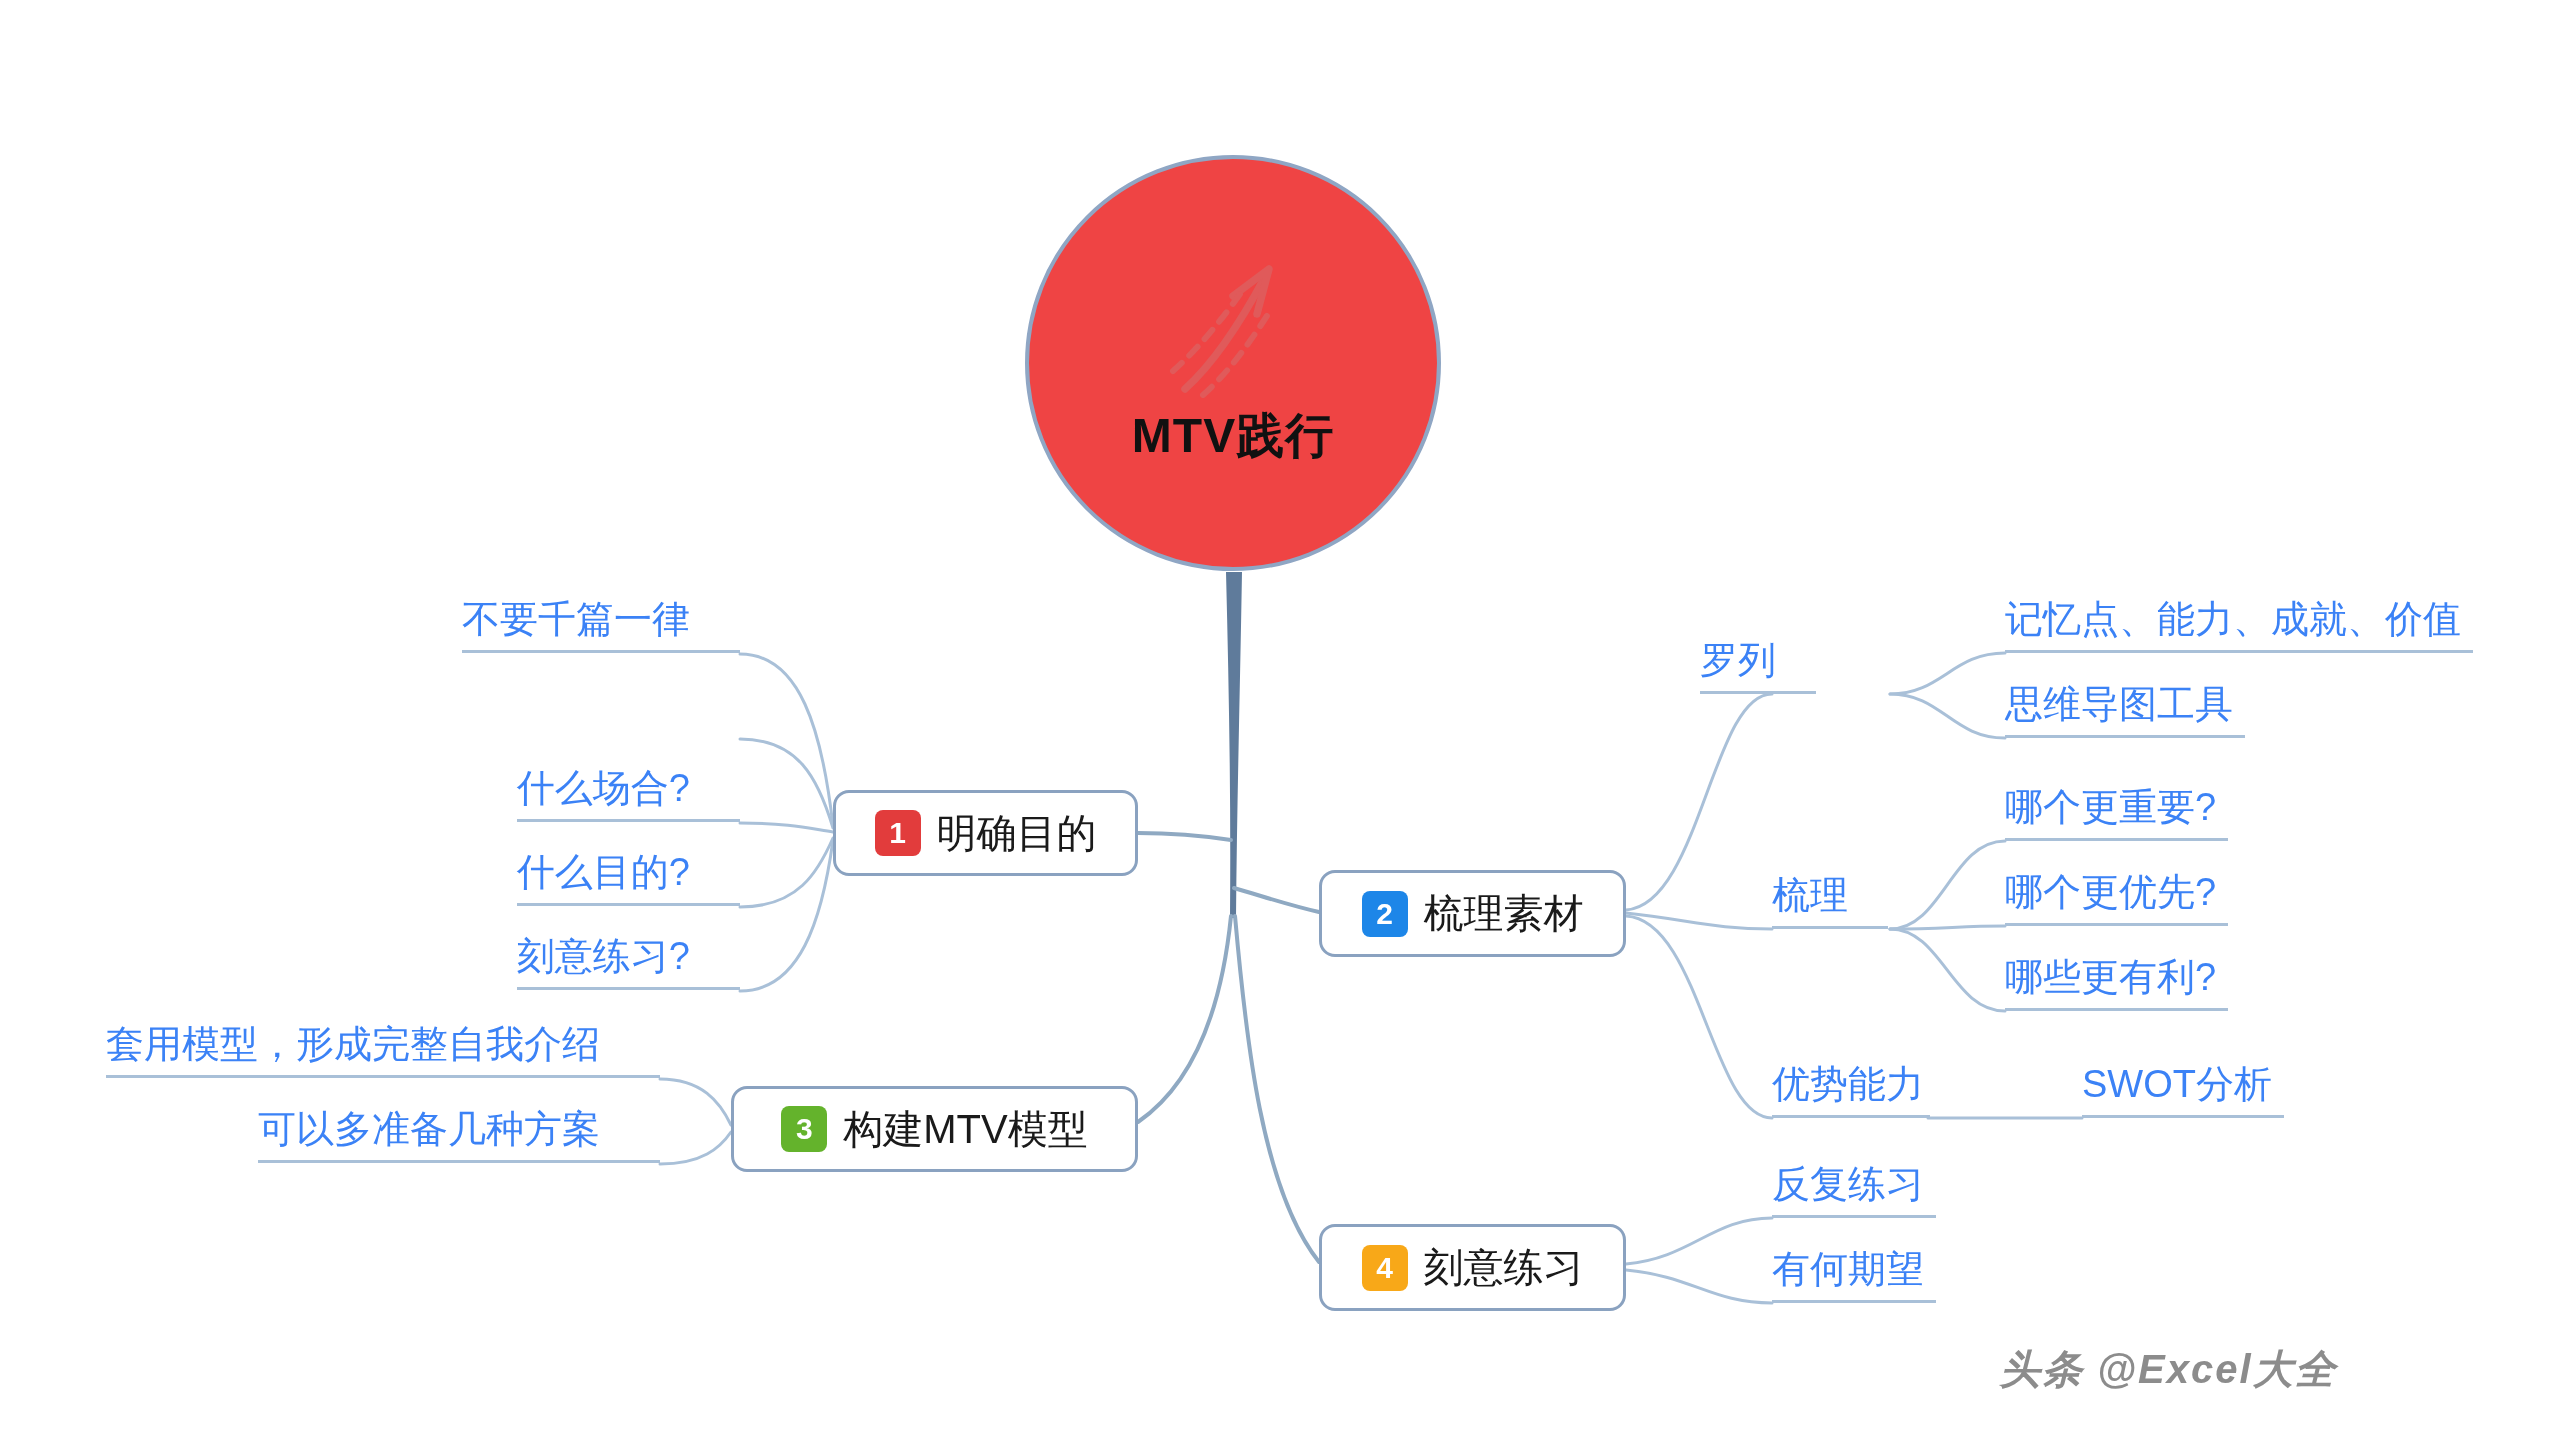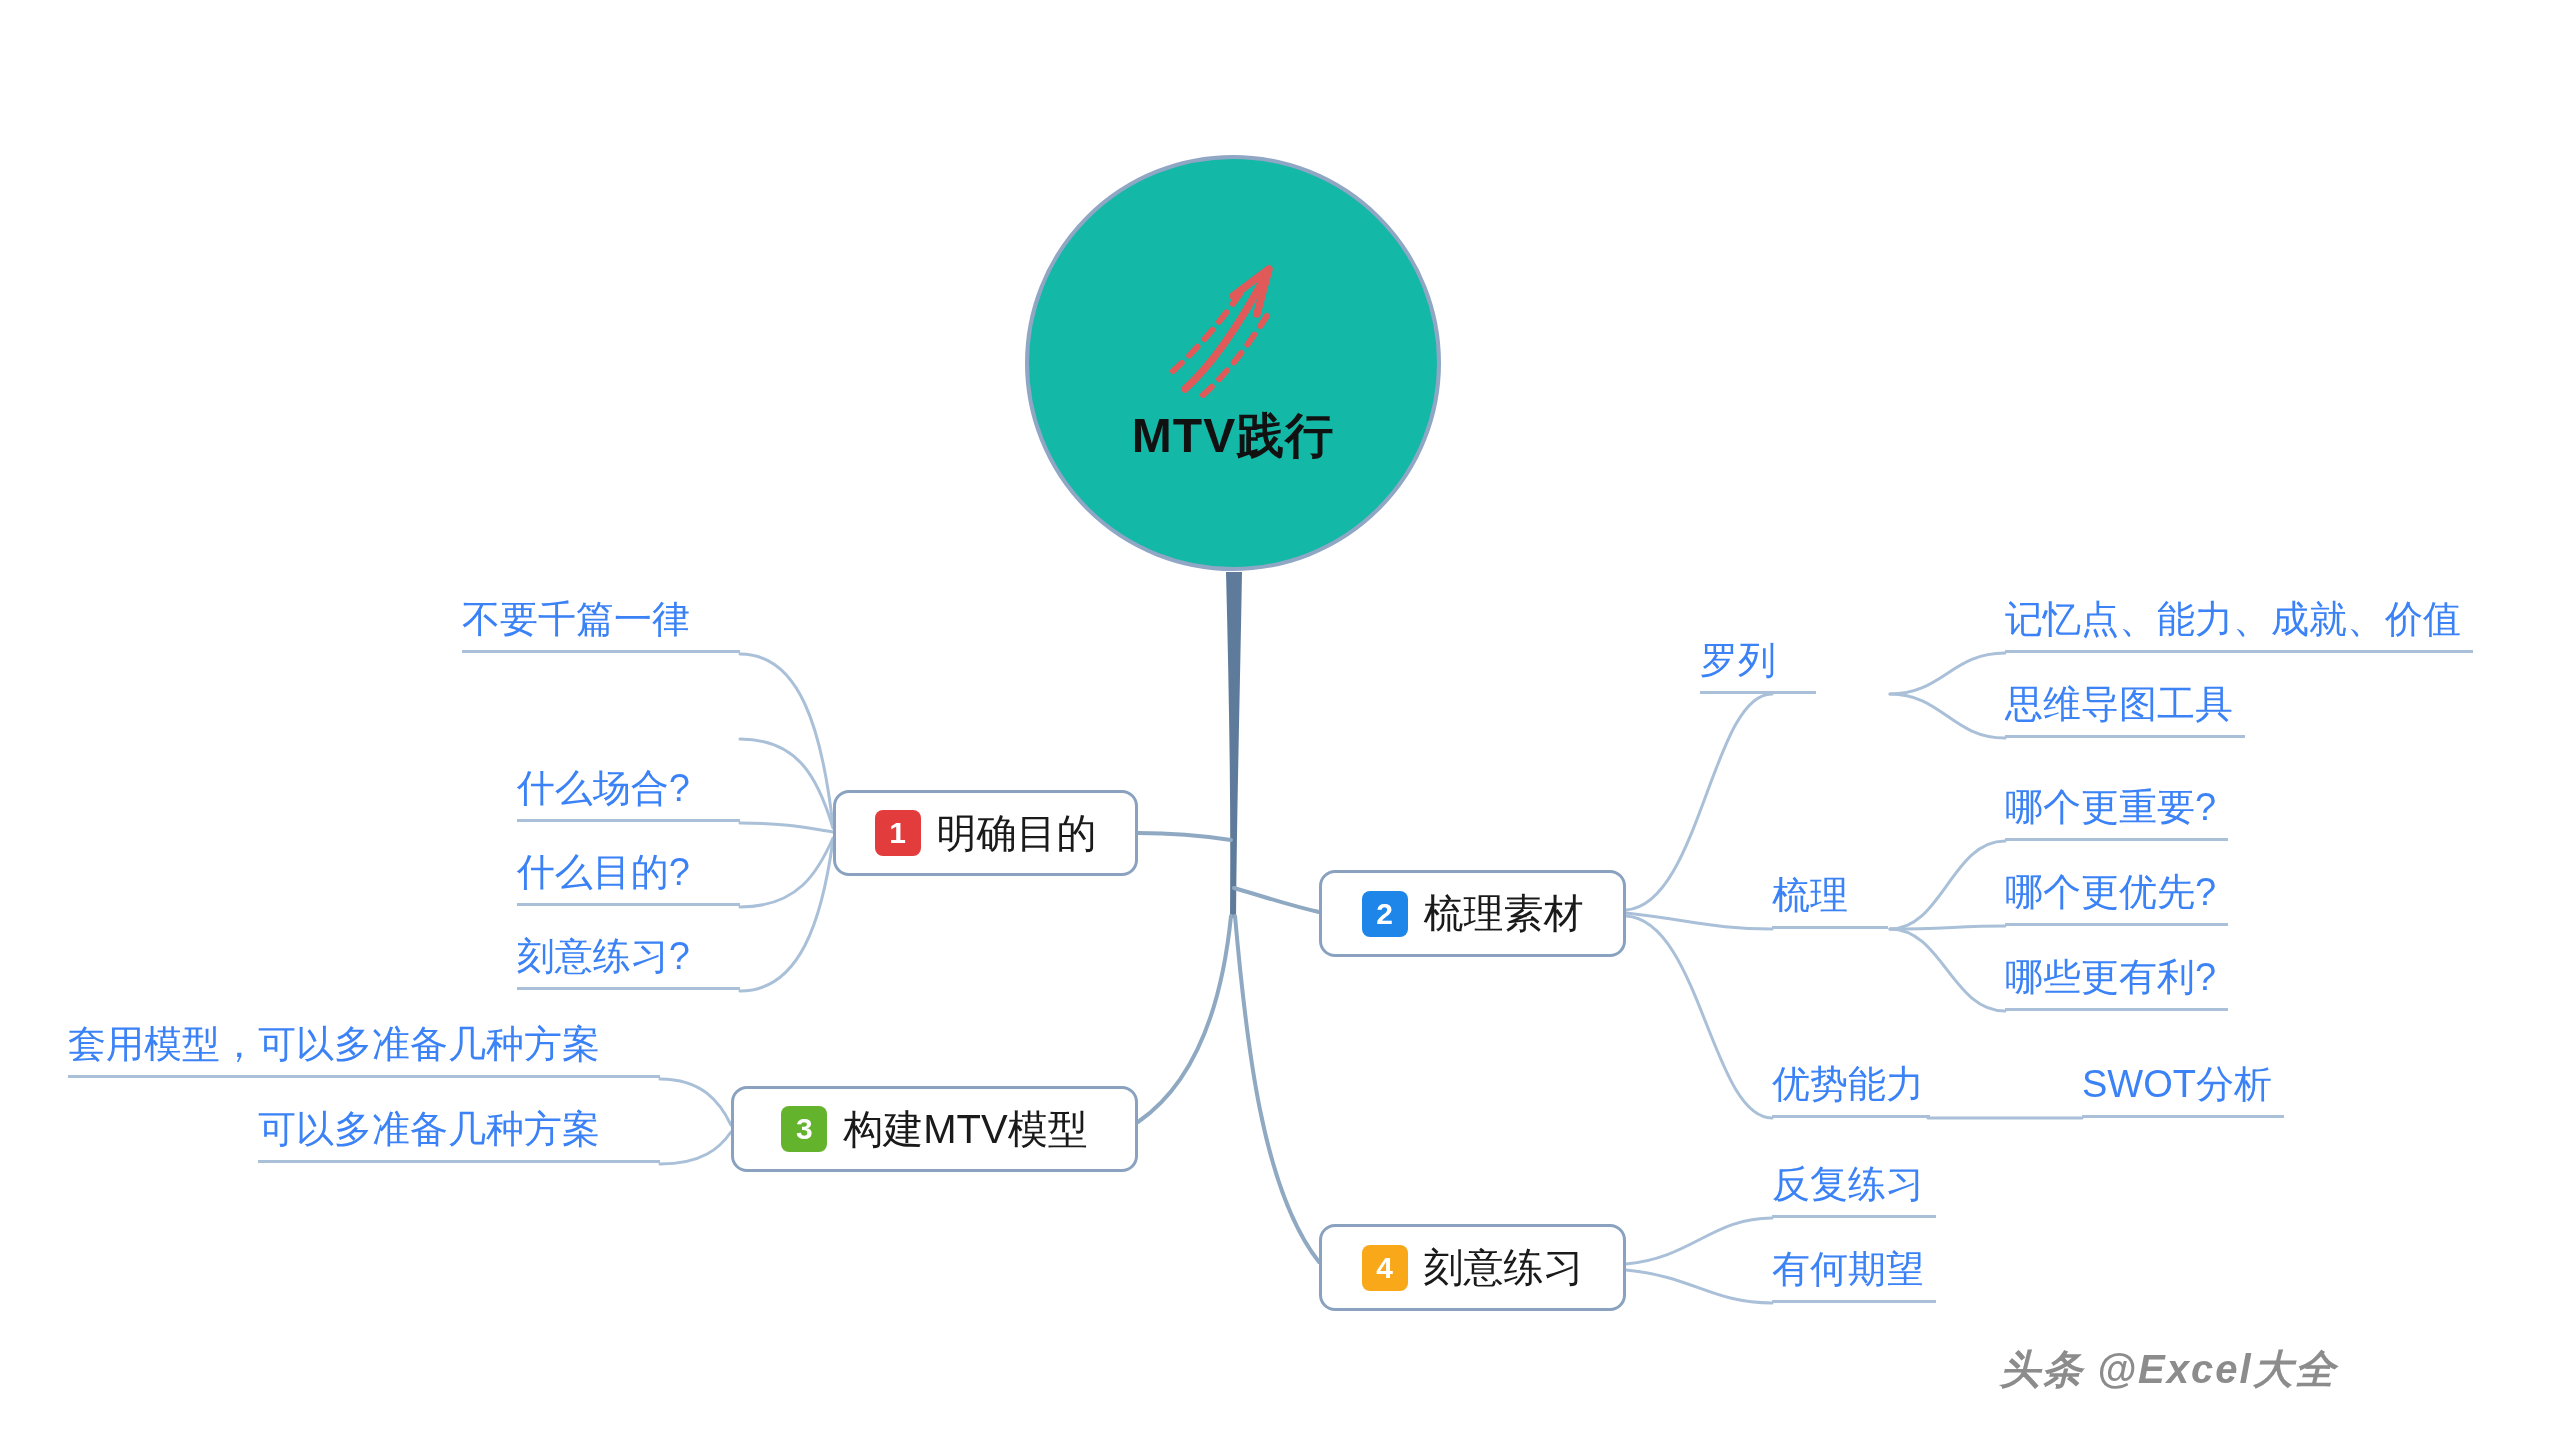--- a/index.html
+++ b/index.html
@@ -3,21 +3,21 @@
 <meta charset="utf-8">
 <style>
   * { margin:0; padding:0; box-sizing:border-box; }
   body { background:#ffffff; font-family:"Liberation Sans","DejaVu Sans",sans-serif; }
   .canvas { position:relative; width:2560px; height:1440px; background:#ffffff; overflow:hidden; }
 
   svg.connectors { position:absolute; left:0; top:0; width:2560px; height:1440px; pointer-events:none; z-index:0; }
 
   .central-topic {
     position:absolute; left:1025px; top:155px; width:416px; height:416px;
-    background:#14b8a6; border:4px solid #8fa6c4; border-radius:50%;
+    background:#ef4444; border:4px solid #8fa6c4; border-radius:50%;
     display:flex; flex-direction:column; align-items:center; justify-content:center;
     z-index:2;
   }
   .central-topic .icon-wrap { width:150px; height:150px; margin-top:-10px; }
   .central-label { font-size:48px; font-weight:bold; color:#111; margin-top:6px; letter-spacing:1px; }
 
   .node {
     position:absolute; background:#ffffff; border:3px solid #8aa2c0; border-radius:16px;
     display:flex; align-items:center; justify-content:center; gap:16px;
     font-size:40px; color:#1a1a1a; z-index:2; white-space:nowrap;
@@ -122,21 +122,21 @@
   <div class="node" style="left:1319px; top:1224px; width:307px; height:87px;">
     <span class="badge badge-4">4</span>
     <span>刻意练习</span>
   </div>
 
   <div class="child align-right pr50" style="right:1820px; top:596px;">不要千篇一律</div>
   <div class="child align-right pr50" style="right:1820px; top:765px;">什么场合?</div>
   <div class="child align-right pr50" style="right:1820px; top:849px;">什么目的?</div>
   <div class="child align-right pr50" style="right:1820px; top:933px;">刻意练习?</div>
 
-  <div class="child align-right pr60" style="right:1900px; top:1021px;">套用模型，可以多准备几种方案</div>
+  <div class="child align-right pr60" style="right:1900px; top:1021px;">套用模型，形成完整自我介绍</div>
   <div class="child align-right pr60" style="right:1900px; top:1106px;">可以多准备几种方案</div>
 
   <div class="child pr40" style="left:1700px; top:637px;">罗列</div>
   <div class="child pr40" style="left:1772px; top:872px;">梳理</div>
   <div class="child pr6" style="left:1772px; top:1061px;">优势能力</div>
 
   <div class="child pr12" style="left:2005px; top:596px;">记忆点、能力、成就、价值</div>
   <div class="child pr12" style="left:2005px; top:681px;">思维导图工具</div>
   <div class="child pr12" style="left:2005px; top:784px;">哪个更重要?</div>
   <div class="child pr12" style="left:2005px; top:869px;">哪个更优先?</div>

